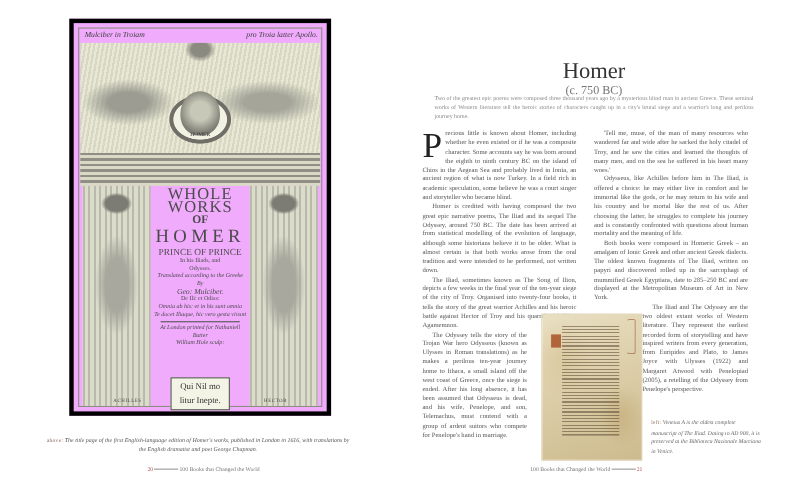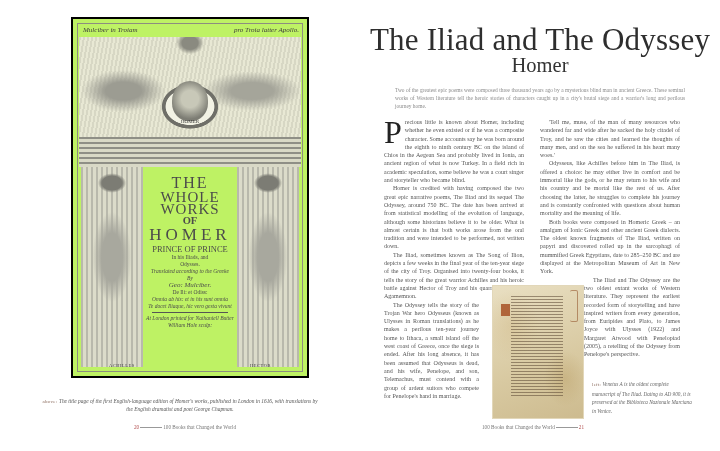--- a/index.html
+++ b/index.html
@@ -2,23 +2,23 @@
 <html><head>
 <meta charset="utf-8">
 <style>
   * { box-sizing: border-box; margin: 0; padding: 0; }
   html, body { width: 720px; height: 451px; background: #ffffff; overflow: hidden; }
   body { position: relative; font-family: "Liberation Serif", "DejaVu Serif", serif; color: #4a4a4a; }
 
   
   .left-page { position: absolute; left: 0; top: 0; width: 360px; height: 451px; }
   .engraving {
-    position: absolute; left: 71px; top: 17px; width: 238px; height: 361px;
-    background: #bef264;
-    border: 2px solid #000000;
+    position: absolute; left: 63px; top: 17px; width: 238px; height: 361px;
+    background: #f0abfc;
+    border: 4px solid #000000;
     overflow: hidden;
   }
   .eng-inner { position: absolute; inset: 4px; border: 1px solid #8d8d80; }
   .eng-top-left, .eng-top-right {
     position: absolute; top: 7px; font-style: italic; font-size: 7px; color: #3d3d3d; white-space: nowrap;
   }
   .eng-top-left { left: 10px; }
   .eng-top-right { right: 8px; }
   .pediment {
     position: absolute; left: 6px; right: 6px; top: 18px; height: 120px;
@@ -122,54 +122,57 @@
     <div class="eng-inner"></div>
     <div class="pediment"></div>
     <div class="face"></div>
     <div class="cornice"></div>
     <span class="eng-top-left">Mulciber in Troiam</span>
     <span class="eng-top-right">pro Troia latter Apollo.</span>
     <span class="medallion-label">HOMER</span>
     <div class="pillar left"></div>
     <div class="pillar right"></div>
     <div class="title-block">
-      <div class="tb-the">THE</div>
       <div class="tb-whole">WHOLE WORKS</div>
       <div class="tb-of">OF</div>
       <div class="tb-homer">HOMER</div>
       <div class="tb-prince">PRINCE OF PRINCE</div>
       <div class="tb-small" style="font-style:normal">In his Iliads, and</div>
       <div class="tb-small" style="font-style:normal">Odysses.</div>
       <div class="tb-small">Translated according to the Greeke</div>
       <div class="tb-small">By</div>
       <div class="tb-small" style="font-size:7px">Geo: Mulciber.</div>
       <div class="tb-small" style="font-style:normal">De Ili: et Odiss:</div>
       <div class="tb-small">Omnia ab his: et in his sunt omnia</div>
       <div class="tb-small">Te docet Iliaque, hic vero gesta vivunt</div>
       <div class="tb-rule"></div>
       <div class="tb-small">At London printed for Nathaniell Butter</div>
       <div class="tb-small">William Hole sculp:</div>
     </div>
+    <div class="motto">
+      <div>Qui Nil mo</div>
+      <div>litur Inepte.</div>
+    </div>
     <span class="base-label l">ACHILLES</span>
     <span class="base-label r">HECTOR</span>
   </div>
 
   <div class="left-caption">
     <span class="lead">above:</span>
     <span>The title page of the first English-language edition of Homer's works, published in London in 1616, with translations by the English dramatist and poet George Chapman.</span>
   </div>
 
   <div class="folio-left">
     <span class="num">20</span><span class="folio-rule"></span><span>100 Books that Changed the World</span>
   </div>
 </div>
 
 <div class="right-page">
-  <h1 class="main-title" style="font-weight:normal">The Iliad and The Odyssey</h1>
   <div class="author">Homer</div>
+  <div class="date">(c. 750 BC)</div>
   <div class="intro">Two of the greatest epic poems were composed three thousand years ago by a mysterious blind man in ancient Greece. These seminal works of Western literature tell the heroic stories of characters caught up in a city's brutal siege and a warrior's long and perilous journey home.</div>
 
   <div class="col col-left">
     <p class="noind"><span class="dropcap">P</span><span>recious little is known about Homer, including whether he even existed or if he was a composite character. Some accounts say he was born around the eighth to ninth century BC on the island of Chios in the Aegean Sea and probably lived in Ionia, an ancient region of what is now Turkey. In a field rich in academic speculation, some believe he was a court singer and storyteller who became blind.</span></p>
     <p>Homer is credited with having composed the two great epic narrative poems, The Iliad and its sequel The Odyssey, around 750 BC. The date has been arrived at from statistical modelling of the evolution of language, although some historians believe it to be older. What is almost certain is that both works arose from the oral tradition and were intended to be performed, not written down.</p>
     <p>The Iliad, sometimes known as The Song of Ilion, depicts a few weeks in the final year of the ten-year siege of the city of Troy. Organised into twenty-four books, it tells the story of the great warrior Achilles and his heroic battle against Hector of Troy and his quarrel with King Agamemnon.</p>
     <p class="narrow">The Odyssey tells the story of the Trojan War hero Odysseus (known as Ulysses in Roman translations) as he makes a perilous ten-year journey home to Ithaca, a small island off the west coast of Greece, once the siege is ended. After his long absence, it has been assumed that Odysseus is dead, and his wife, Penelope, and son, Telemachus, must contend with a group of ardent suitors who compete for Penelope's hand in marriage.</p>
   </div>
 
   <div class="col col-right">

